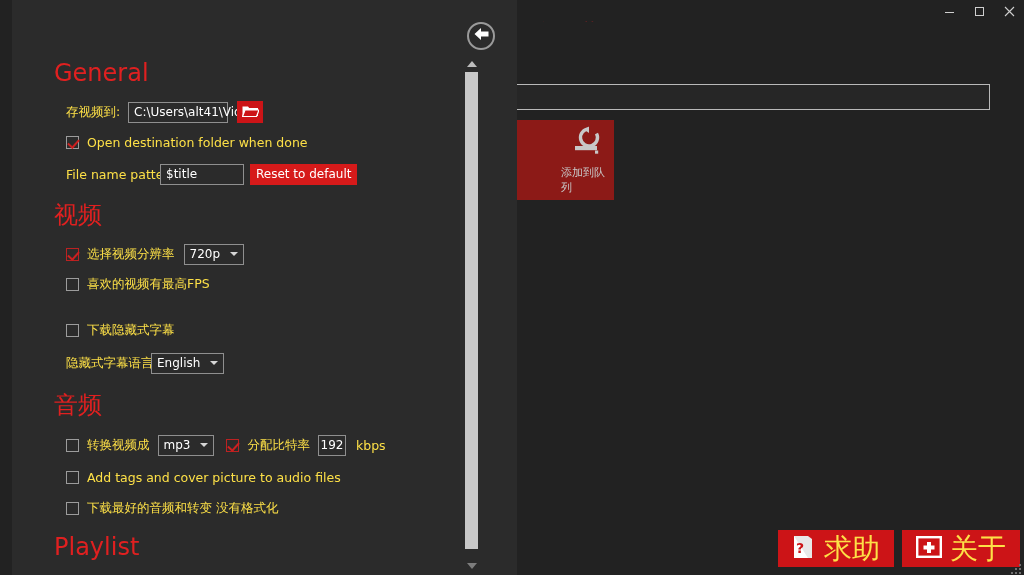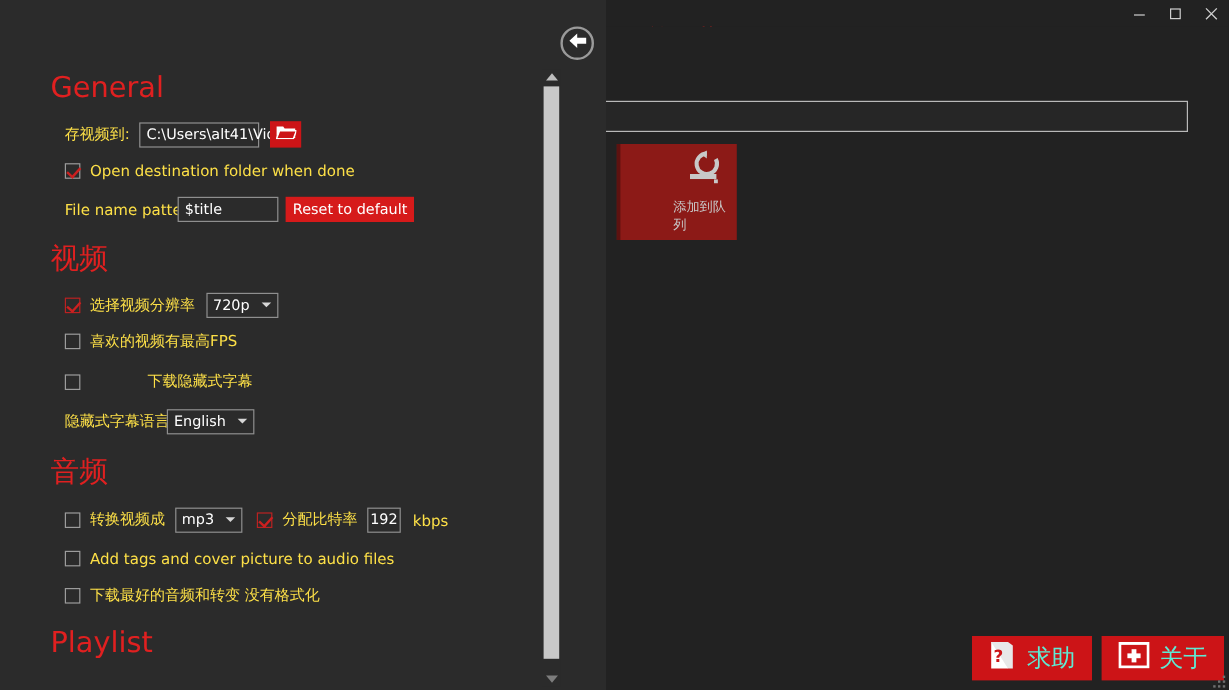--- a/index.html
+++ b/index.html
@@ -78,31 +78,31 @@
   .bottom-btns {
     position: absolute; right: 4px; bottom: 8px;
     display: flex; gap: 8px;
   }
   .big-btn {
     height: 37px; background: #cc1417;
     display: flex; align-items: center; justify-content: center;
     gap: 8px; padding: 0 14px;
   }
   .big-btn .blabel {
-    color: #5eead4; font-size: 20px;
+    color: #fde047; font-size: 28px;
     font-family: Liberation Mono, monospace;
   }
   .resize-grip {
     position: absolute; right: 2px; bottom: 2px;
     width: 12px; height: 12px;
   }
 
   
   .settings-panel {
-    position: absolute; left: 0; top: 0;
+    position: absolute; left: 12px; top: 0;
     width: 505px; height: 575px;
     background: #2b2b2b;
     z-index: 20;
     overflow: hidden;
   }
   .settings-body {
     position: absolute; left: 0; top: 55px;
     width: 450px; height: 520px;
     overflow: hidden;
   }
@@ -335,21 +335,21 @@
           <span>720p</span>
           <span class="caret"></span>
         </span>
       </div>
 
       <div class="row" style="margin-top:4px;">
         <span class="cb"></span>
         <span class="lbl">喜欢的视频有最高FPS</span>
       </div>
 
-      <div class="row" style="margin-top:8px;gap:48px;">
+      <div class="row" style="margin-top:20px;">
         <span class="cb"></span>
         <span class="lbl">下载隐藏式字幕</span>
       </div>
 
       <div class="row" style="margin-top:7px;">
         <span class="lbl" style="width:85px;">隐藏式字幕语言:</span>
         <span class="dd">
           <span>English</span>
           <span class="caret"></span>
         </span>

